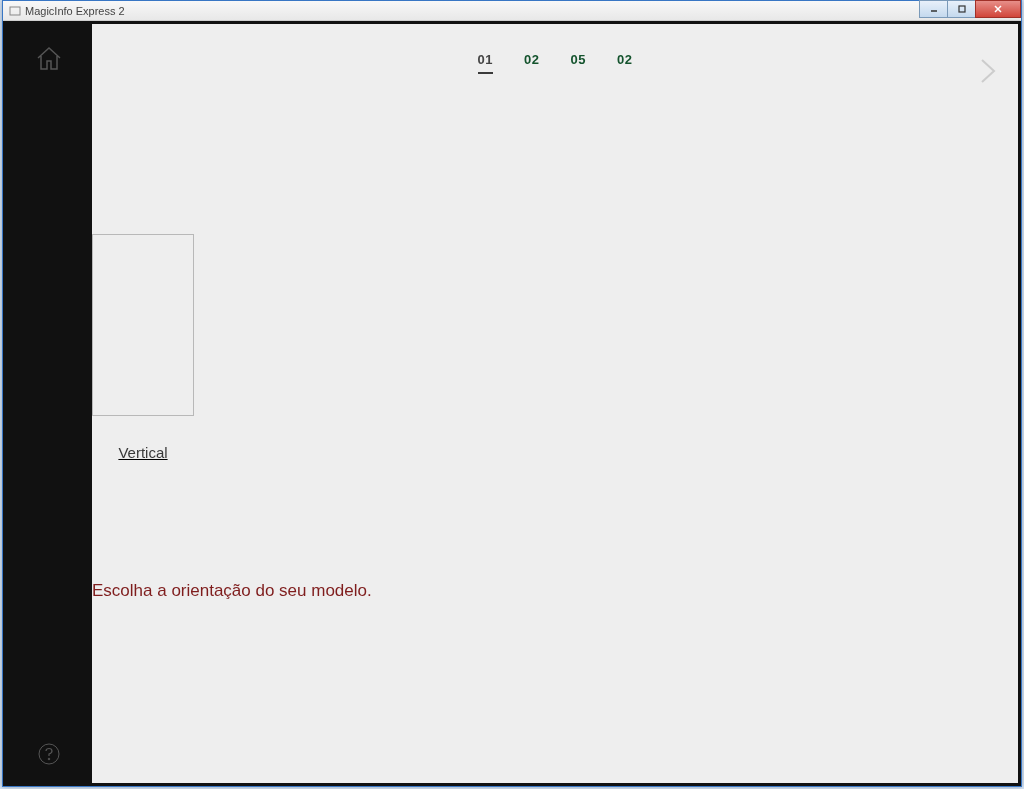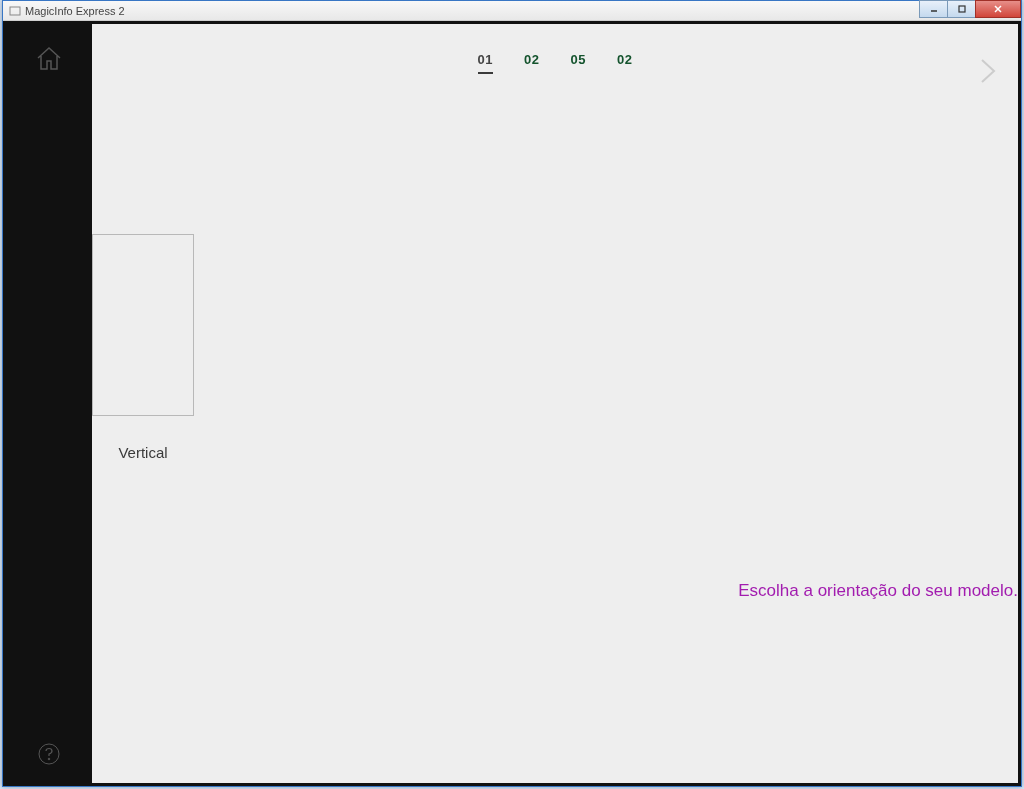--- a/index.html
+++ b/index.html
@@ -184,20 +184,21 @@
       fill: none;
       stroke-width: 2;
     }
     
     .orientation-area {
       display: flex;
       justify-content: space-between;
       gap: 38px;
       margin-top: 160px;
       align-items: flex-end;
+      text-decoration: underline;
     }
     
     .option {
       display: flex;
       flex-direction: column;
       align-items: center;
       cursor: pointer;
     }
     
     .orientation-box {
@@ -220,24 +221,24 @@
       margin-top: 28px;
       font-size: 15px;
       color: #3a3a3a;
     }
     
     .horizontal-wrapper .option-label {
       margin-top: -12px;
     }
     
     .instruction {
-      text-align: right;
+      text-align: left;
       margin-top: 120px;
       font-size: 17px;
-      color: #a21caf;
+      color: #7f1d1d;
     }
   </style>
 </head>
 <body>
 
 <div class="window">
 
   <div class="titlebar">
     <span class="titlebar-icon">
       <svg viewBox="0 0 12 12" width="12" height="12">

